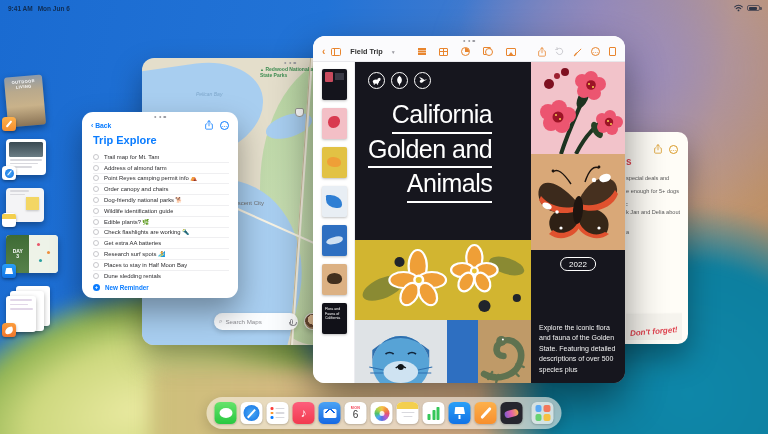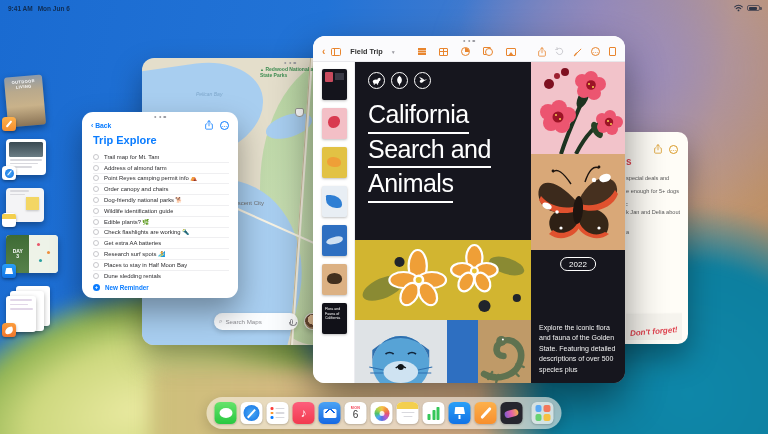--- a/index.html
+++ b/index.html
@@ -168,21 +168,21 @@
   .pth { width:25px; height:31px; border-radius:2px; margin-bottom:8px; box-shadow:0 1px 2.5px rgba(0,0,0,.25); position:relative; overflow:hidden; }
   .pth1 { background:#14141c; } .pth1 i { position:absolute; left:3px; top:3px; width:8px; height:10px; background:#c94b5e; border-radius:1px; }
   .pth1 u { position:absolute; right:3px; top:4px; width:9px; height:7px; background:#3a3a46; }
   .pth2 { background:#f3bfc6; } .pth2 i { position:absolute; left:6px; top:8px; width:12px; height:12px; background:#d93a50; border-radius:50% 40% 55% 45%; }
   .pth3 { background:#e2c244; } .pth3 i { position:absolute; left:5px; top:10px; width:14px; height:10px; background:#ef9f37; border-radius:50% 60% 40% 55%; }
   .pth4 { background:#e8eef4; } .pth4 i { position:absolute; left:4px; top:9px; width:16px; height:13px; background:#2f7fd4; border-radius:10% 80% 30% 70%; }
   .pth5 { background:#2e6fc1; } .pth5 i { position:absolute; left:4px; top:12px; width:17px; height:7px; background:#cfe0f2; border-radius:60% 40% 50% 50%; transform:rotate(-12deg); }
   .pth6 { background:#dcb183; } .pth6 i { position:absolute; left:5px; top:9px; width:15px; height:11px; background:#42301f; border-radius:55% 55% 45% 45%; }
   .pth7 { background:#111118; color:#fff; font-size:3.6px; line-height:1.3; padding:4px 3px; }
   .pdoc { flex:1; position:relative; background:#16161e; overflow:hidden; }
-  .cov-left { position:absolute; left:0; top:0; right:94px; bottom:0; }
+  .cov-left { position:absolute; left:0; top:0; right:94px; bottom:0;text-align:right; }
   .cov-icons { position:absolute; left:13px; top:10px; display:flex; gap:6px; }
   .cic { width:17px; height:17px; border:1.3px solid #fff; border-radius:50%; display:flex; align-items:center; justify-content:center; }
   .cov-title { position:absolute; left:13px; top:37px; color:#fff; font-size:25px; font-weight:500; letter-spacing:-.5px; line-height:1.26; }
   .cov-title span { display:inline-block; border-bottom:2px solid #fff; padding-bottom:1px; }
   .blk-orchid { position:absolute; left:0; top:178px; right:0; height:80px; background:#d2b530; }
   .blk-bottom { position:absolute; left:0; top:258px; right:0; bottom:0; display:flex; }
   .blk-seal { width:52%; background:#dfe3e6; } .blk-blue { width:18%; background:#2e6fc1; }
   .blk-lizard { flex:1; background:#bf9a68; }
   .cov-right { position:absolute; right:0; top:0; width:94px; bottom:0; display:flex; flex-direction:column;border-radius:13px; }
   .blk-flowers { height:92px; background:#f2c3ca; } .blk-btf { height:96px; background:#d9a878; }
@@ -533,21 +533,21 @@
                 <g fill="#fff">
                   <ellipse cx="5.4" cy="6.4" rx="2.6" ry="1.7" transform="rotate(-28 5.4 6.4)"></ellipse>
                   <path d="M4.6 5.2 L2.2 1.8 L6.6 4.2 Z"></path>
                   <path d="M7.4 5.4 L11.2 4.6 L8 6.6 Z"></path>
                 </g>
               </svg>
             </span>
         </div>
         <div class="cov-title">
           <span>California</span><br>
-          <span>Search and</span><br>
+          <span>Golden and</span><br>
           <span>Animals</span>
         </div>
         <div class="blk-orchid">
           <svg class="art" viewBox="0 0 174 80" preserveAspectRatio="none">
             <ellipse cx="28" cy="48" rx="22" ry="10" fill="#8a8a33" transform="rotate(-24 28 48)"></ellipse>
             <ellipse cx="150" cy="26" rx="18" ry="8" fill="#8a8a33" transform="rotate(18 150 26)"></ellipse>
             <circle cx="44" cy="22" r="5" fill="#20242b"></circle>
               <circle cx="128" cy="66" r="6" fill="#20242b"></circle>
               <circle cx="160" cy="58" r="4" fill="#20242b"></circle>
             <g stroke="#fff" stroke-width="2.2" fill="#ef9f37">

